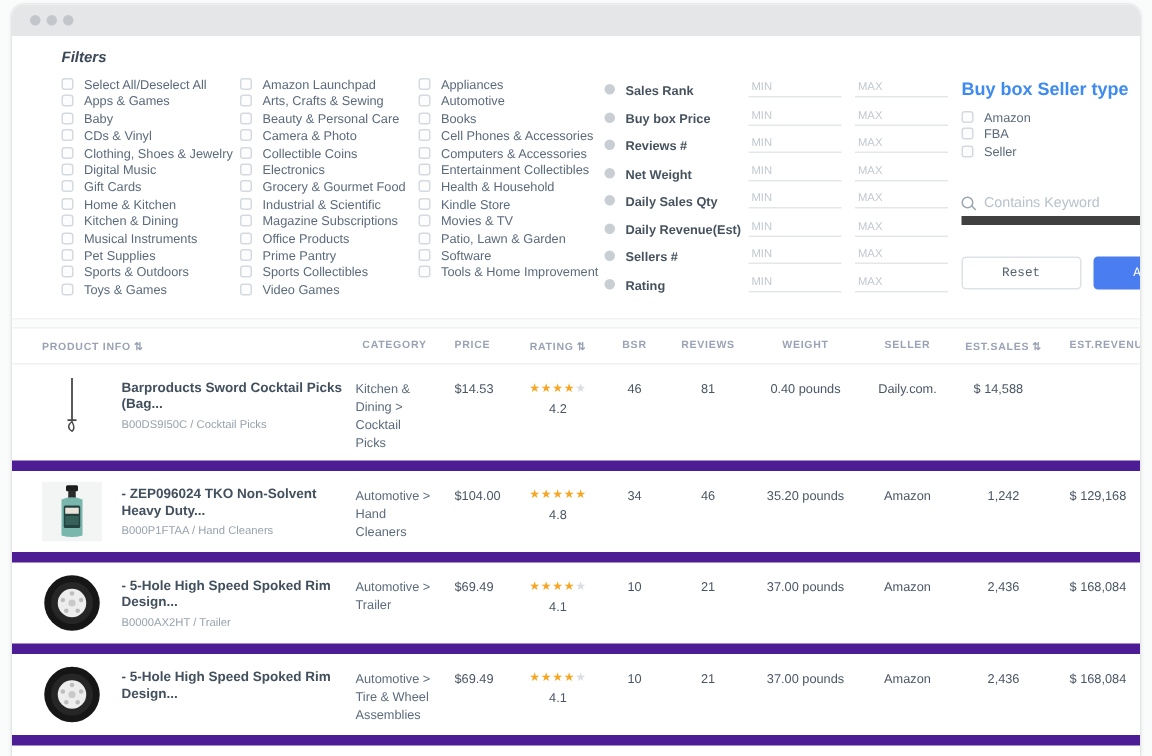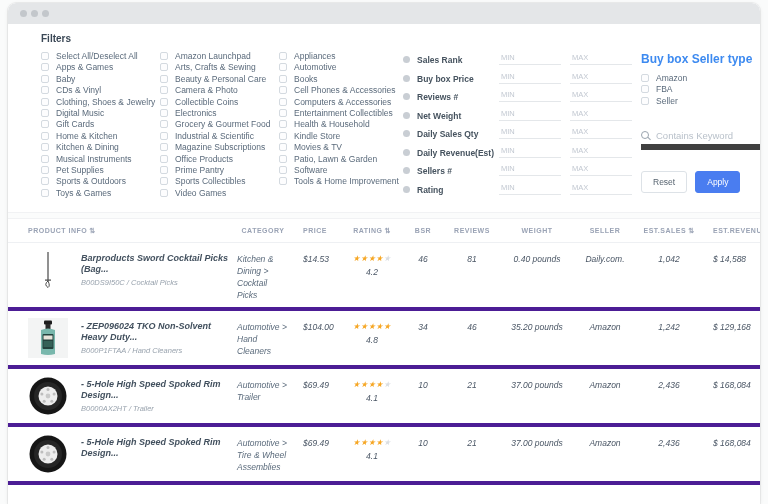--- a/index.html
+++ b/index.html
@@ -5,21 +5,21 @@
   * { margin:0; padding:0; box-sizing:border-box; }
   html,body { width:768px; height:504px; background:#fafbfb; font-family:"Liberation Sans", sans-serif; overflow:hidden; }
   .window { margin:3px 8px 0; height:501px; background:#fff; border-radius:8px 8px 0 0;
             box-shadow:0 0 0 1px rgba(0,0,0,.05), 0 1px 4px rgba(0,0,0,.08); overflow:hidden; }
   .titlebar { height:21px; background:#e4e6e8; border-radius:8px 8px 0 0; display:flex; align-items:center; padding-left:12px; gap:4px; }
   .dot { width:7px; height:7px; border-radius:50%; background:#c3c7cb; display:inline-block; }
 
   .page-head { padding:20px 24px 0; }
   .page-title { font-size:16px; font-weight:bold; color:#33404d; letter-spacing:.2px; }
   .head-divider { border-bottom:1px solid #ececee; margin-top:13px; }
-  .filters-label { margin:9px 0 8px 33px; font-size:10px; font-weight:bold; color:#3b4856; }
+  .filters-label { margin:9px 0 8px 33px; font-size:10px; font-weight:bold; color:#3b4856;font-style:italic; }
 
   .filters { display:flex; padding:0 14px 0 33px; }
   .cat-col { width:119px; flex:none; }
   .cat-col.c3 { width:124px; }
   .chk-item { display:flex; align-items:center; gap:7px; height:8px; margin-bottom:3.4px; cursor:pointer; }
   .chk-box { width:8px; height:8px; flex:none; border:1px solid #d4dae0; border-radius:2px; background:#fdfdfe; }
   .chk-label { font-size:8.5px; color:#5a6a7b; white-space:nowrap; line-height:8px; }
 
   .range-col { width:232px; flex:none; padding-top:1px; }
   .range-row { display:flex; align-items:flex-end; margin-bottom:6.5px; height:12px; }
@@ -30,34 +30,34 @@
   .range-input::placeholder { color:#c2c8d1; }
 
   .right-col { flex:1; padding-left:6px; }
   .seller-type-title { font-size:12px; font-weight:bold; color:#3d8af0; margin-bottom:8px; }
   .search-row { display:flex; align-items:center; margin-top:25px; border-bottom:6px solid #404040; width:122px; padding-bottom:3px; }
   .mag-icon { width:8px; height:8px; border:1.3px solid #9aa4ae; border-radius:50%; position:relative; flex:none; margin-right:7px; }
   .mag-icon::after { content:""; position:absolute; width:4px; height:1.3px; background:#9aa4ae; transform:rotate(45deg); right:-3px; bottom:-1px; }
   .search-input { border:none; outline:none; font-size:9.5px; color:#66737f; width:100px; background:transparent; font-family:inherit;}
   .search-input::placeholder { color:#b9c1ca; }
   .btn-row { margin-top:21px; display:flex; gap:8px; }
-  .btn { font-size:8.5px; border-radius:3px; padding:5px 11px; cursor:pointer; font-family:Liberation Sans, sans-serif; }
+  .btn { font-size:8.5px; border-radius:3px; padding:5px 26px; cursor:pointer; font-family:Liberation Mono, monospace; }
   .btn-reset { background:#fff; border:1px solid #dde2e7; color:#56636f; }
   .btn-apply { background:#4a7df0; border:1px solid #4a7df0; color:#fff; }
 
   .table-gap { margin-top:11px; border-top:1px solid #f1f2f4; height:7px; background:#fbfcfc; border-bottom:1px solid #f1f2f4; }
   .grid-row { display:grid; grid-template-columns:225px 60px 48px 62px 40px 58px 72px 64px 64px 1fr; }
   .thead { height:24px; align-items:center; border-bottom:1px solid #eef0f3; }
   .th { font-size:7px; font-weight:bold; letter-spacing:.5px; color:#9aa3b5; text-align:center; }
   .th.left { text-align:left; padding-left:20px; }
   .th.pl { text-align:left; padding-left:10px; }
   .th.rl { text-align:left; padding-left:12px; }
   .sort-glyph { font-size:7px; color:#9aa3b5; margin-left:2px; }
 
-  .trow { border-bottom:4px solid #4c1d95;font-style:italic; }
+  .trow { border-bottom:7px solid #4c1d95; }
   .cell { font-size:8.5px; color:#4a5665; text-align:center; padding-top:11px; }
   .cell.price { text-align:left; padding-left:10px; }
   .cell.revenue { text-align:left; padding-left:12px; }
   .pinfo { display:flex; padding:7px 0 7px 20px; align-items:flex-start; }
   .pimg { width:40px; height:40px; flex:none; margin-right:13px; display:flex; align-items:center; justify-content:center; }
   .ptext { padding-top:3px; }
   .ptitle { font-size:9px; font-weight:bold; color:#42505e; line-height:11px; cursor:pointer; }
   .psub { font-size:7.5px; color:#98a2ad; margin-top:3px; }
   .cat { font-size:8.5px; color:#5b6b7c; line-height:12px; padding:10px 4px 6px; }
   .stars { font-size:8px; letter-spacing:.5px; line-height:9px; }
@@ -347,21 +347,20 @@
     <div class="cat">Kitchen &amp; Dining &gt; Cocktail Picks</div>
     <div class="cell price">$14.53</div>
     <div class="cell">
       <div class="stars"><span class="star-gold">★★★★</span><span class="star-gray">★</span></div>
       <div class="rate-num">4.2</div>
     </div>
     <div class="cell">46</div>
     <div class="cell">81</div>
     <div class="cell">0.40 pounds</div>
     <div class="cell">Daily.com.</div>
-    <div class="cell">1,042</div>
     <div class="cell revenue">$ 14,588</div>
   </div>
 
   <div class="grid-row trow">
     <div class="pinfo">
       <div class="pimg">
         <svg width="40" height="40" viewBox="0 0 40 40">
             <rect x="0" y="0" width="40" height="40" fill="#f3f4f4"></rect>
             <rect x="16" y="2.5" width="8" height="4" rx="1" fill="#1d1d1d"></rect>
             <rect x="17.5" y="6" width="5" height="5" fill="#2a2a2a"></rect>

